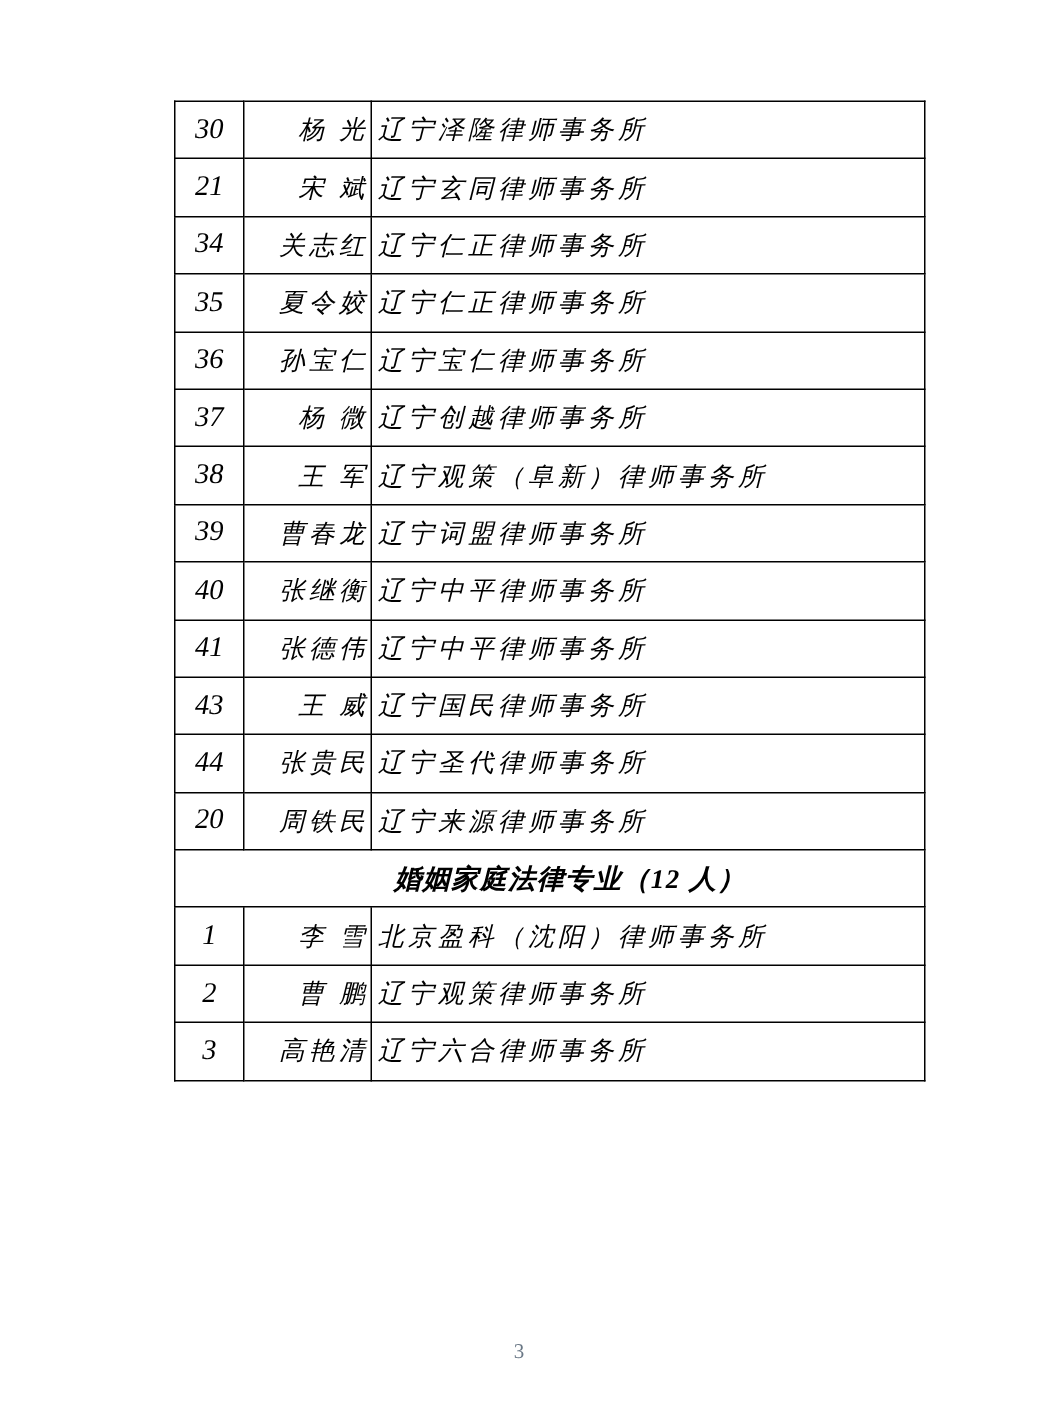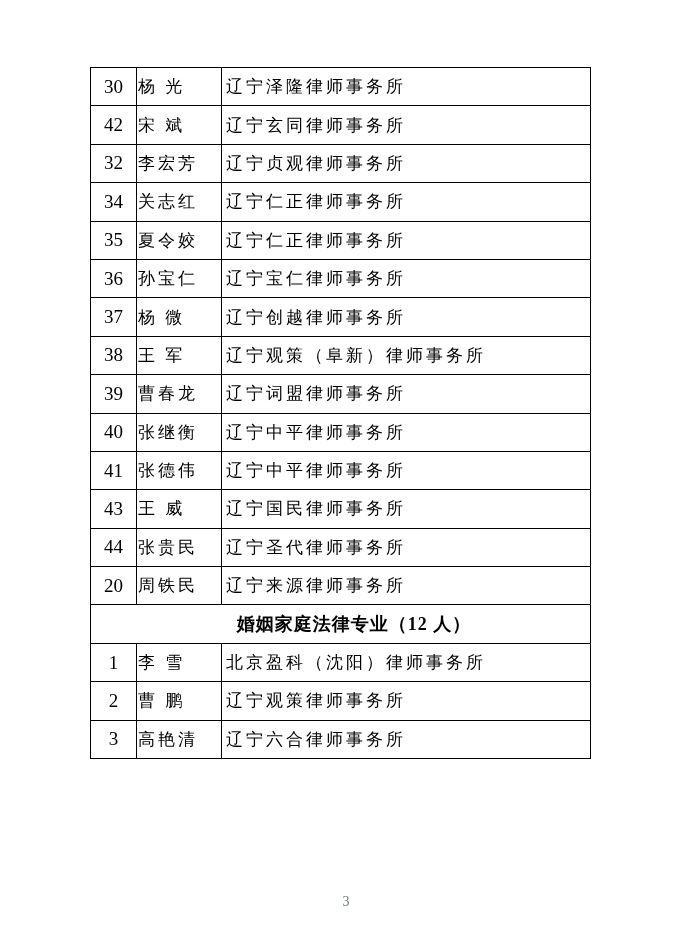--- a/index.html
+++ b/index.html
@@ -14,40 +14,41 @@
     font-family: "Liberation Serif", "DejaVu Serif", serif;
     color: #000;
   }
   .page {
     position: absolute;
     inset: 0;
     background: #ffffff;
   }
   table.roster {
     position: absolute;
-    left: 90px;
+    left: 116px;
     top: 67px;
     width: 500px;
     border-collapse: collapse;
     table-layout: fixed;
+    font-style: italic;
   }
   table.roster tr { height: 38.4px; }
   table.roster td {
     border: 1px solid #000;
     vertical-align: middle;
     overflow: hidden;
     white-space: nowrap;
   }
   td.c-no {
     text-align: center;
     font-size: 19px;
     font-family: "Liberation Serif", "DejaVu Serif", serif;
   }
   td.c-name {
-    text-align: left;
+    text-align: right;
     font-size: 17px;
     letter-spacing: 3px;
   }
   td.c-firm {
     text-align: left;
     font-size: 17px;
     letter-spacing: 3px;
     padding-left: 4px;
     margin-left: 28px;
   }
@@ -80,28 +81,23 @@
       <col style="width:85px">
       <col style="width:369px">
     </colgroup>
     <tbody>
       <tr>
         <td class="c-no">30</td>
         <td class="c-name">杨 光</td>
         <td class="c-firm">辽宁泽隆律师事务所</td>
       </tr>
       <tr>
-        <td class="c-no">42</td>
+        <td class="c-no">21</td>
         <td class="c-name">宋 斌</td>
         <td class="c-firm">辽宁玄同律师事务所</td>
-      </tr>
-      <tr>
-        <td class="c-no">32</td>
-        <td class="c-name">李宏芳</td>
-        <td class="c-firm">辽宁贞观律师事务所</td>
       </tr>
       <tr>
         <td class="c-no">34</td>
         <td class="c-name">关志红</td>
         <td class="c-firm">辽宁仁正律师事务所</td>
       </tr>
       <tr>
         <td class="c-no">35</td>
         <td class="c-name">夏令姣</td>
         <td class="c-firm">辽宁仁正律师事务所</td>

